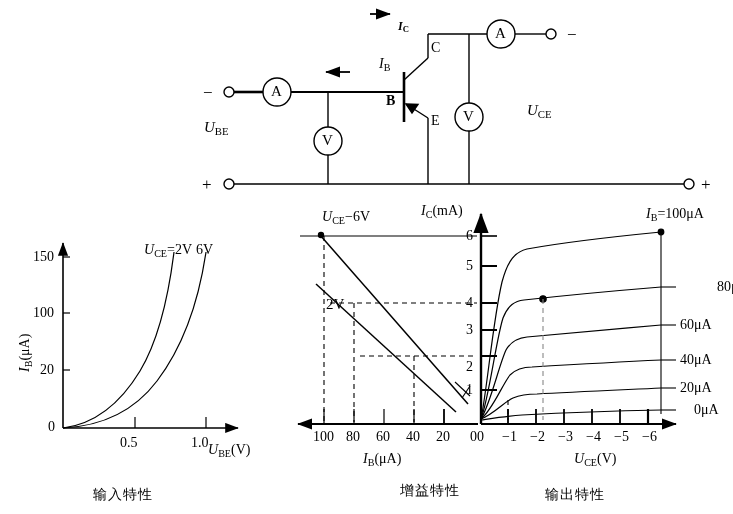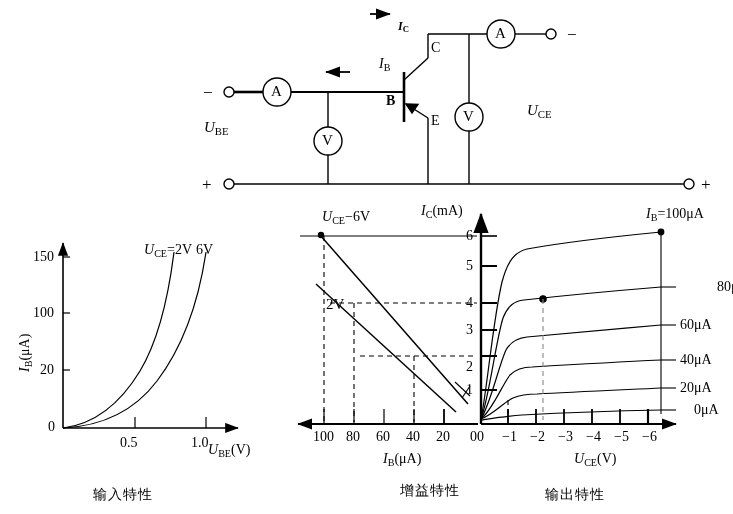--- a/index.html
+++ b/index.html
@@ -211,21 +211,21 @@
 </div>
 <div class="lbl" style="left:326px;top:297px;font-size:15px;">2V</div>
 
 <div class="lbl" style="left:313px;top:430px;font-size:14px;">100</div>
 <div class="lbl" style="left:346px;top:430px;font-size:14px;">80</div>
 <div class="lbl" style="left:376px;top:430px;font-size:14px;">60</div>
 <div class="lbl" style="left:406px;top:430px;font-size:14px;">40</div>
 <div class="lbl" style="left:436px;top:430px;font-size:14px;">20</div>
 <div class="lbl" style="left:470px;top:430px;font-size:14px;">0</div>
 
-<div class="lbl" style="left:363px;top:452px;font-size:14px;margin-left:20px;">
+<div class="lbl" style="left:363px;top:452px;font-size:14px;">
   <span class="ital">I</span><span class="sub">B</span>(μA)
 </div>
 <div class="lbl cn" style="left:360px;top:483px;margin-left:40px;">增益特性</div>
 
 <div class="lbl" style="left:421px;top:204px;font-size:14px;">
   <span class="ital">I</span><span class="sub">C</span>(mA)
 </div>
 <div class="lbl" style="left:466px;top:229px;font-size:14px;">6</div>
 <div class="lbl" style="left:466px;top:259px;font-size:14px;">5</div>
 <div class="lbl" style="left:466px;top:296px;font-size:14px;">4</div>

